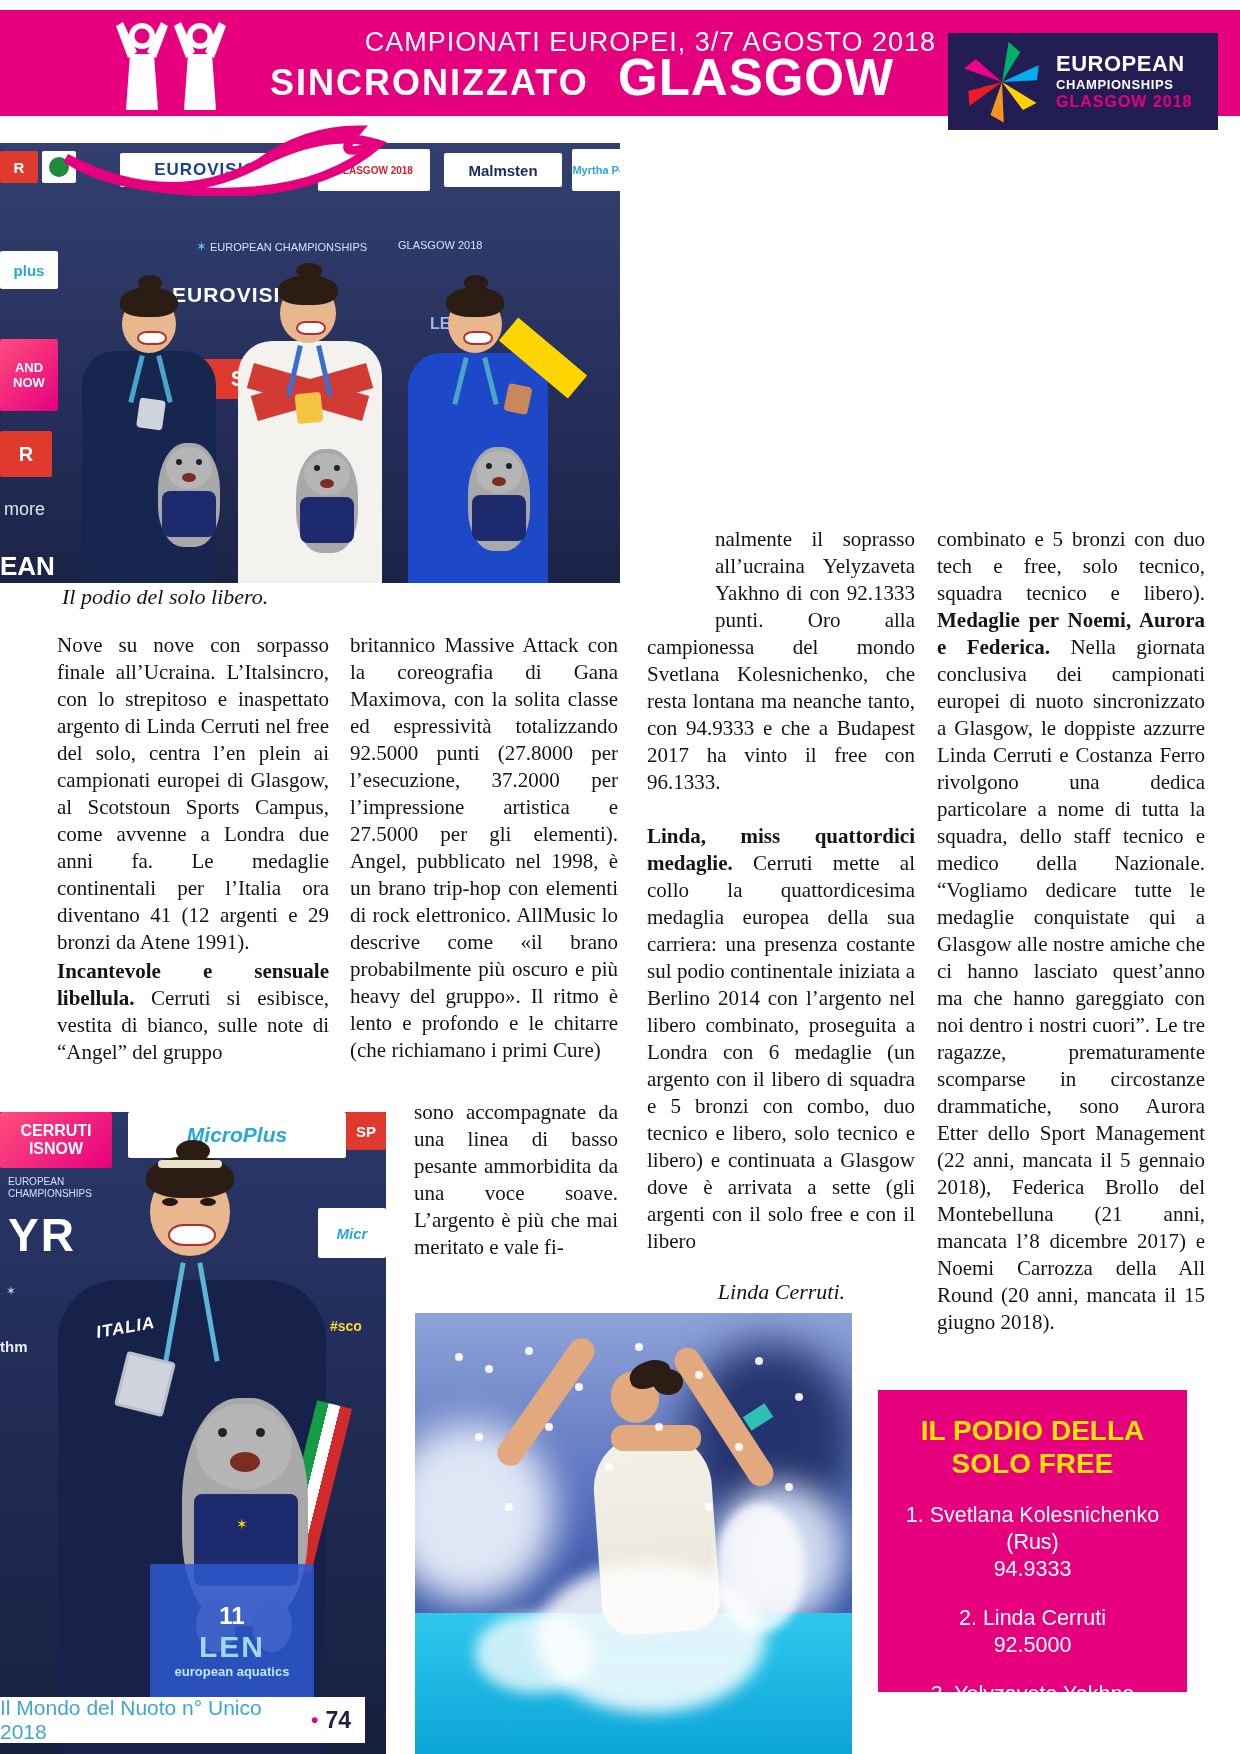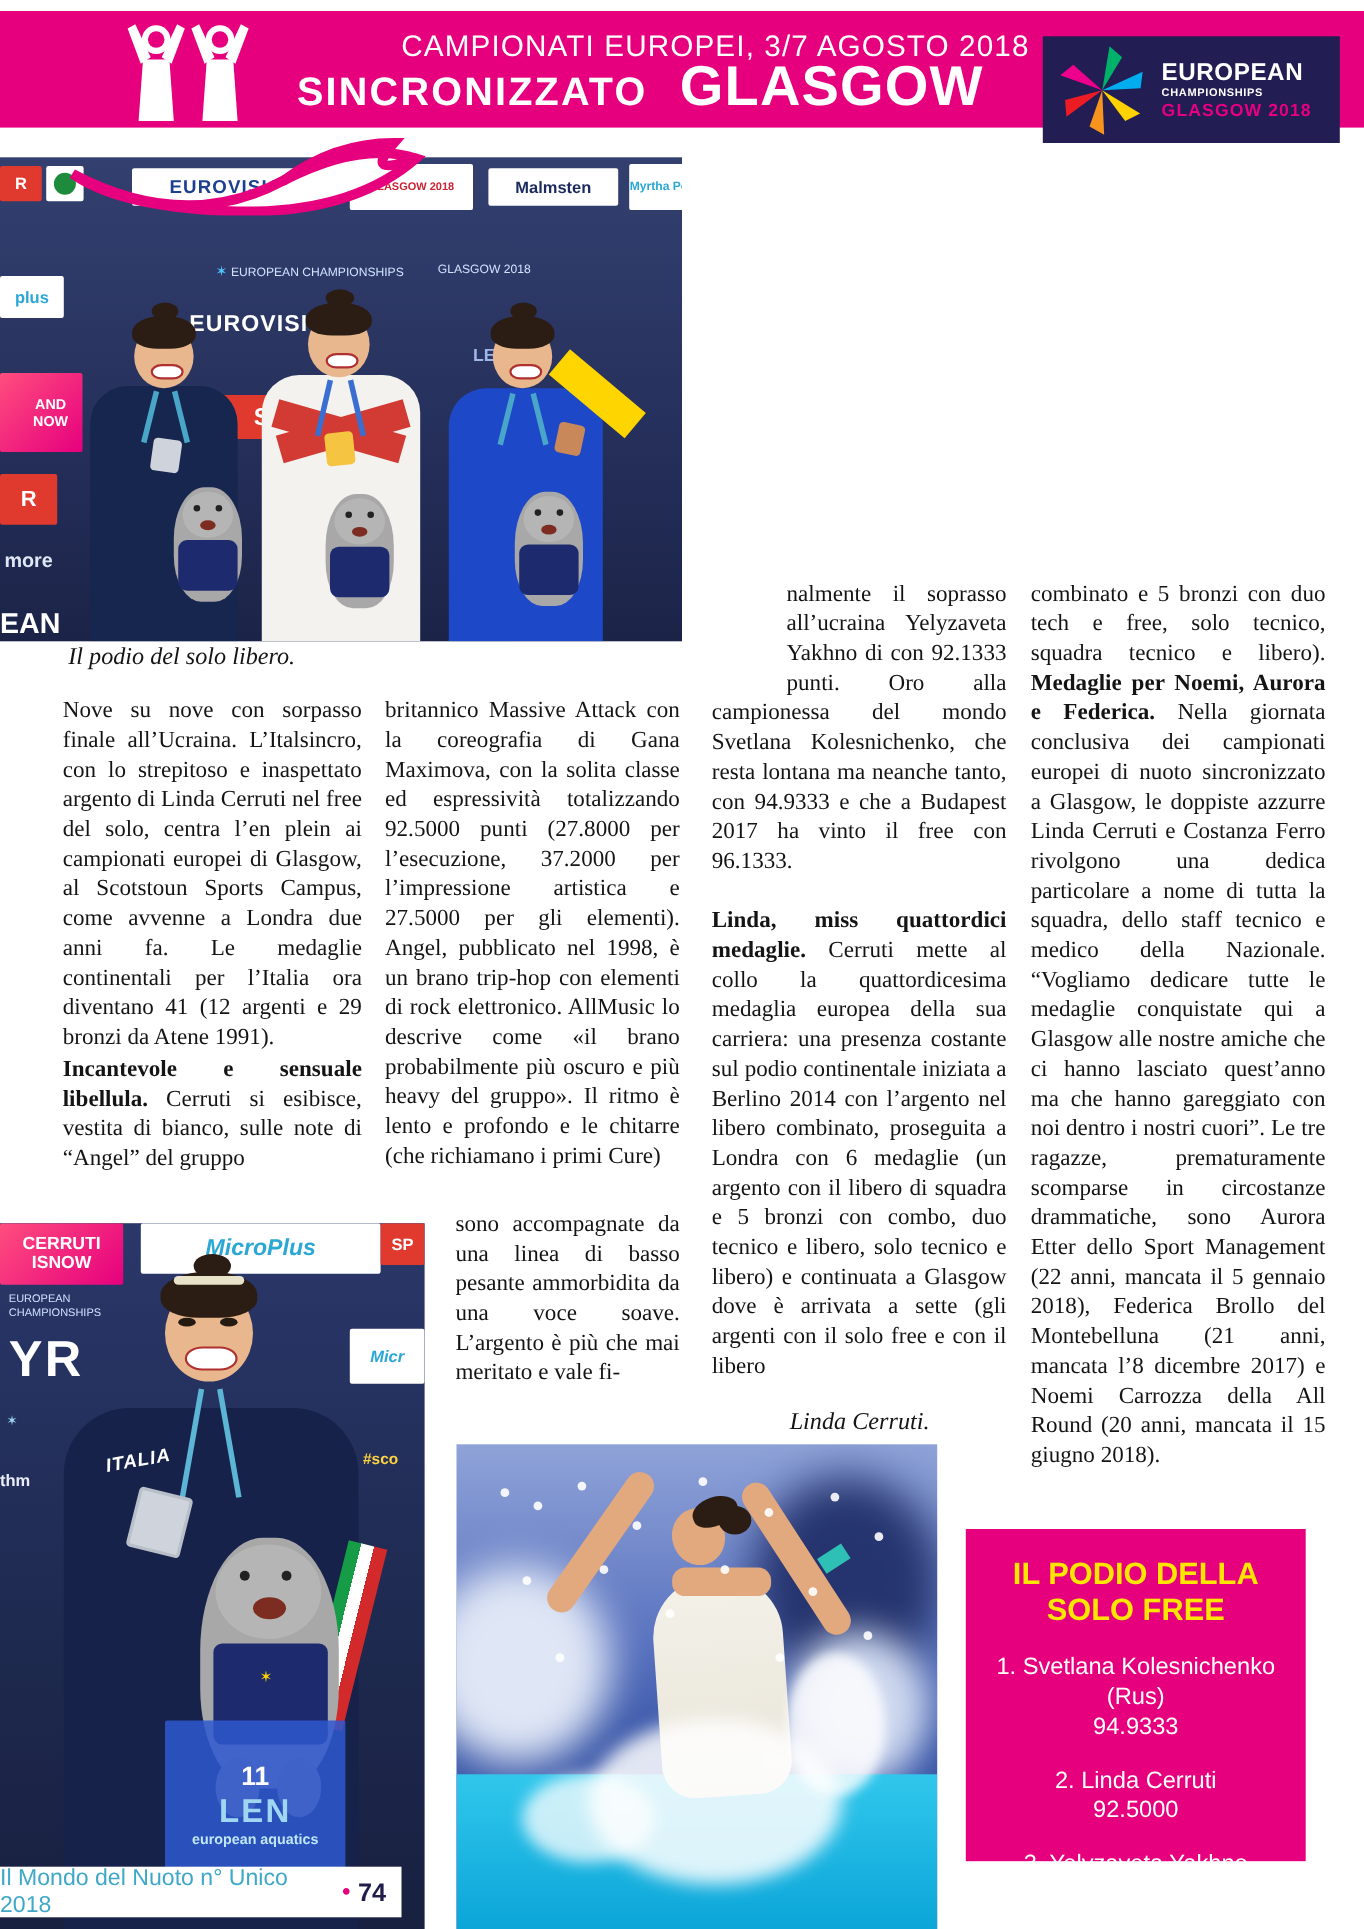--- a/index.html
+++ b/index.html
@@ -14,21 +14,21 @@
   .section-title{position:absolute;left:270px;top:62px;color:#fff;font-size:36px;font-weight:600;
           letter-spacing:2px;z-index:3;}
   .city-title{position:absolute;left:618px;top:48px;color:#fff;font-size:51px;font-weight:800;
           letter-spacing:1px;z-index:3;}
   .logo-figs{position:absolute;left:92px;top:14px;z-index:4;}
   .swoosh{position:absolute;left:48px;top:100px;z-index:5;}
   .badge{position:absolute;left:948px;top:33px;width:270px;height:97px;background:#221d53;z-index:4;
          display:flex;align-items:center;}
   .badge-text{margin-left:6px;line-height:1;}
   .badge-l1{color:#fff;font-size:22px;font-weight:700;letter-spacing:.5px;}
-  .badge-l2{color:#fff;font-size:10px;font-weight:700;letter-spacing:.6px;margin-top:3px;}
+  .badge-l2{color:#fff;font-size:13px;font-weight:700;letter-spacing:.6px;margin-top:3px;}
   .badge-l3{color:#e6007e;font-size:16px;font-weight:700;letter-spacing:1px;margin-top:3px;}
 
   
   .headline{position:absolute;left:688px;top:196px;width:524px;text-align:center;color:#e30613;
             font-weight:800;font-size:57px;line-height:63px;letter-spacing:-1px;z-index:2;}
 
   
   .body-col{position:absolute;font-family:"Liberation Serif",serif;font-size:21px;line-height:27px;
             text-align:justify;color:#141414;z-index:2;}
   .body-col p{margin:2px;}
@@ -125,27 +125,27 @@
         <span style="width:20px;height:20px;background:#1d8a3c;border-radius:50%;display:block;"></span>
       </div>
     <div class="tile" style="left:120px;top:10px;width:185px;height:34px;font-size:17px;letter-spacing:1px;">EUROVISION</div>
     <div class="tile" style="left:318px;top:6px;width:112px;height:42px;font-size:10px;color:#c23;flex-direction:column;">GLASGOW 2018</div>
     <div class="tile" style="left:444px;top:10px;width:118px;height:34px;font-size:15px;color:#1a2a5e;">Malmsten</div>
     <div class="tile" style="left:572px;top:6px;width:70px;height:42px;font-size:11px;color:#2aa7d4;">Myrtha Pools</div>
     <div class="abs" style="left:196px;top:96px;color:#cfe3ff;font-size:11px;"><span class="wallstar">✶</span> <span>EUROPEAN CHAMPIONSHIPS</span></div>
     <div class="abs" style="left:398px;top:96px;color:#cfe3ff;font-size:11px;">GLASGOW 2018</div>
     <div class="abs" style="left:172px;top:140px;color:#fff;font-size:21px;font-weight:700;letter-spacing:1px;">EUROVISION</div>
     <div class="abs" style="left:430px;top:172px;color:#9fb6e8;font-size:16px;font-weight:700;">LEN</div>
-    <div class="tile" style="left:0;top:196px;width:58px;height:72px;background:linear-gradient(135deg,#ff4d7e,#e6007e);color:#fff;font-size:13px;flex-direction:column;padding-left:17px;">
+    <div class="tile" style="left:0;top:196px;width:58px;height:72px;background:linear-gradient(135deg,#ff4d7e,#e6007e);color:#fff;font-size:13px;flex-direction:column;">
       <span>AND</span>
         <span>NOW</span>
     </div>
     <div class="tile" style="left:0;top:108px;width:58px;height:38px;font-size:15px;color:#2aa7d4;">plus</div>
     <div class="tile" style="left:0;top:288px;width:52px;height:46px;background:#e03a2f;color:#fff;font-size:20px;">R</div>
-    <div class="abs" style="left:4px;top:356px;color:#dfe6f5;font-size:18px;font-weight:700;">more</div>
+    <div class="abs" style="left:4px;top:356px;color:#dfe6f5;font-size:18px;font-weight:400;">more</div>
     <div class="abs" style="left:0;top:408px;color:#fff;font-size:26px;font-weight:600;">EAN</div>
     <div class="tile" style="left:182px;top:216px;width:150px;height:40px;background:#e03a2f;color:#fff;font-size:22px;letter-spacing:3px;">SPA</div>
 
     <div>
       <div class="fig-body" style="left:82px;top:208px;width:134px;height:232px;background:#17264e;"></div>
       <div class="fig-head" style="left:122px;top:152px;width:54px;height:58px;"></div>
       <div class="fig-hair" style="left:120px;top:144px;width:58px;height:30px;"></div>
       <div class="fig-bun" style="left:138px;top:132px;width:24px;height:16px;"></div>
       <div class="fig-smile" style="left:137px;top:188px;width:26px;height:10px;"></div>
       <div class="ribbon" style="left:134px;top:212px;height:48px;transform:rotate(14deg);"></div>

